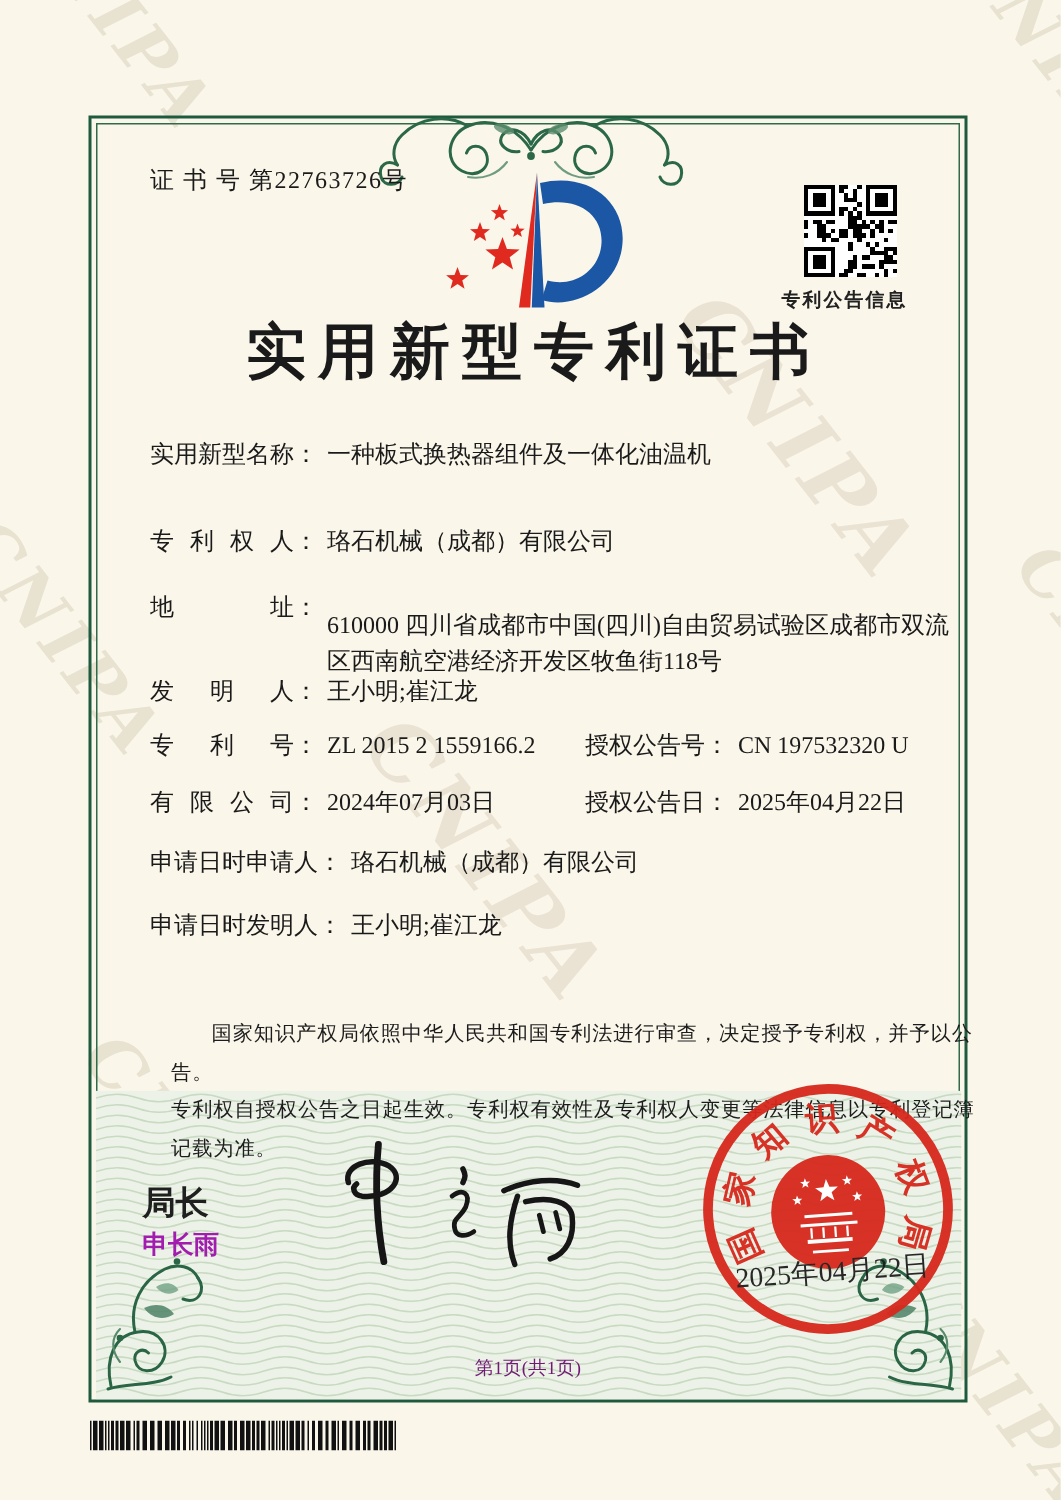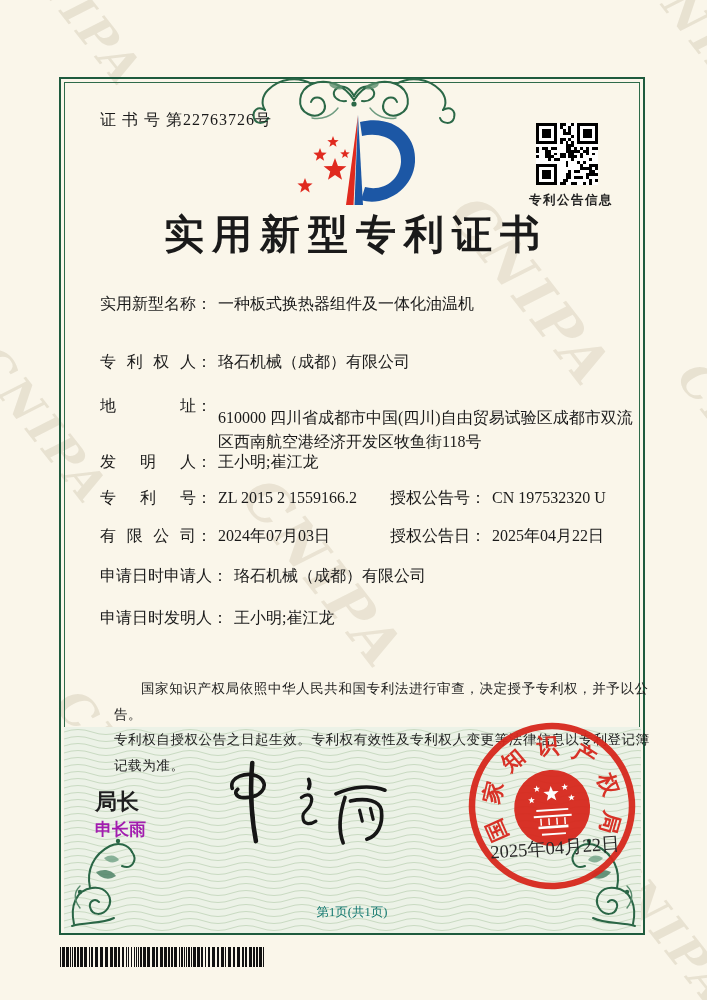--- a/index.html
+++ b/index.html
@@ -31,21 +31,21 @@
     border:1px solid #2e6b4a;
   }
   .cert-no{
     position:absolute;left:100px;top:110px;
     font-size:16px;letter-spacing:1px;
   }
   .qr-wrap{position:absolute;left:536px;top:123px;width:62px;height:62px;}
   .qr-wrap svg{width:62px;height:62px;display:block;}
   .qr-caption{
     position:absolute;left:521px;top:192px;width:92px;
-    font-size:12.5px;text-align:right;letter-spacing:1.5px;
+    font-size:12.5px;text-align:left;letter-spacing:1.5px;
     font-weight:bold;color:#222;
   }
   .title{
     position:absolute;left:59px;top:207px;width:586px;
     text-align:center;font-size:40px;font-weight:600;
     letter-spacing:8px;padding-left:8px;box-sizing:border-box;
   }
   
   .row{position:absolute;left:100px;font-size:16px;line-height:24px;white-space:nowrap;}
   .lbl{display:inline-block;width:96px;text-align:justify;text-align-last:justify;vertical-align:top;}
@@ -59,21 +59,21 @@
     font-size:13.5px;line-height:25.5px;letter-spacing:0.6px;color:#1c1c1c;margin-left:30px;
   }
   .statement .indent{text-indent:2em;}
   
   .band{position:absolute;left:64px;top:727px;width:577px;height:206px;overflow:hidden;}
   .band svg{display:block;}
   .sig-title{position:absolute;left:95px;top:787px;font-family:"Liberation Sans","DejaVu Sans",sans-serif;font-size:22px;font-weight:600;color:#1f1f1f;}
   .sig-name{position:absolute;left:95px;top:818px;font-family:Liberation Sans, sans-serif;font-size:17px;font-weight:600;color:#a21caf;}
   .signature-svg{position:absolute;left:210px;top:752px;}
   .seal-svg{position:absolute;left:452px;top:706px;transform:rotate(-4deg);opacity:0.95;}
-  .page-info{position:absolute;left:59px;top:904px;width:586px;text-align:center;font-size:12.5px;color:#0f766e;}
+  .page-info{position:absolute;left:59px;top:904px;width:586px;text-align:center;font-size:12.5px;color:#701a75;}
   .barcode{position:absolute;left:60px;top:947px;}
   .ornament-top{position:absolute;left:244px;top:70px;}
   .ornament-corner{position:absolute;}
   .oc-left{left:66px;top:828px;}
   .oc-right{left:556px;top:828px;transform:scaleX(-1);}
 </style>
 </head>
 <body>
 
 <div class="wm" style="left:-18px;top:-20px;">CNIPA</div>

